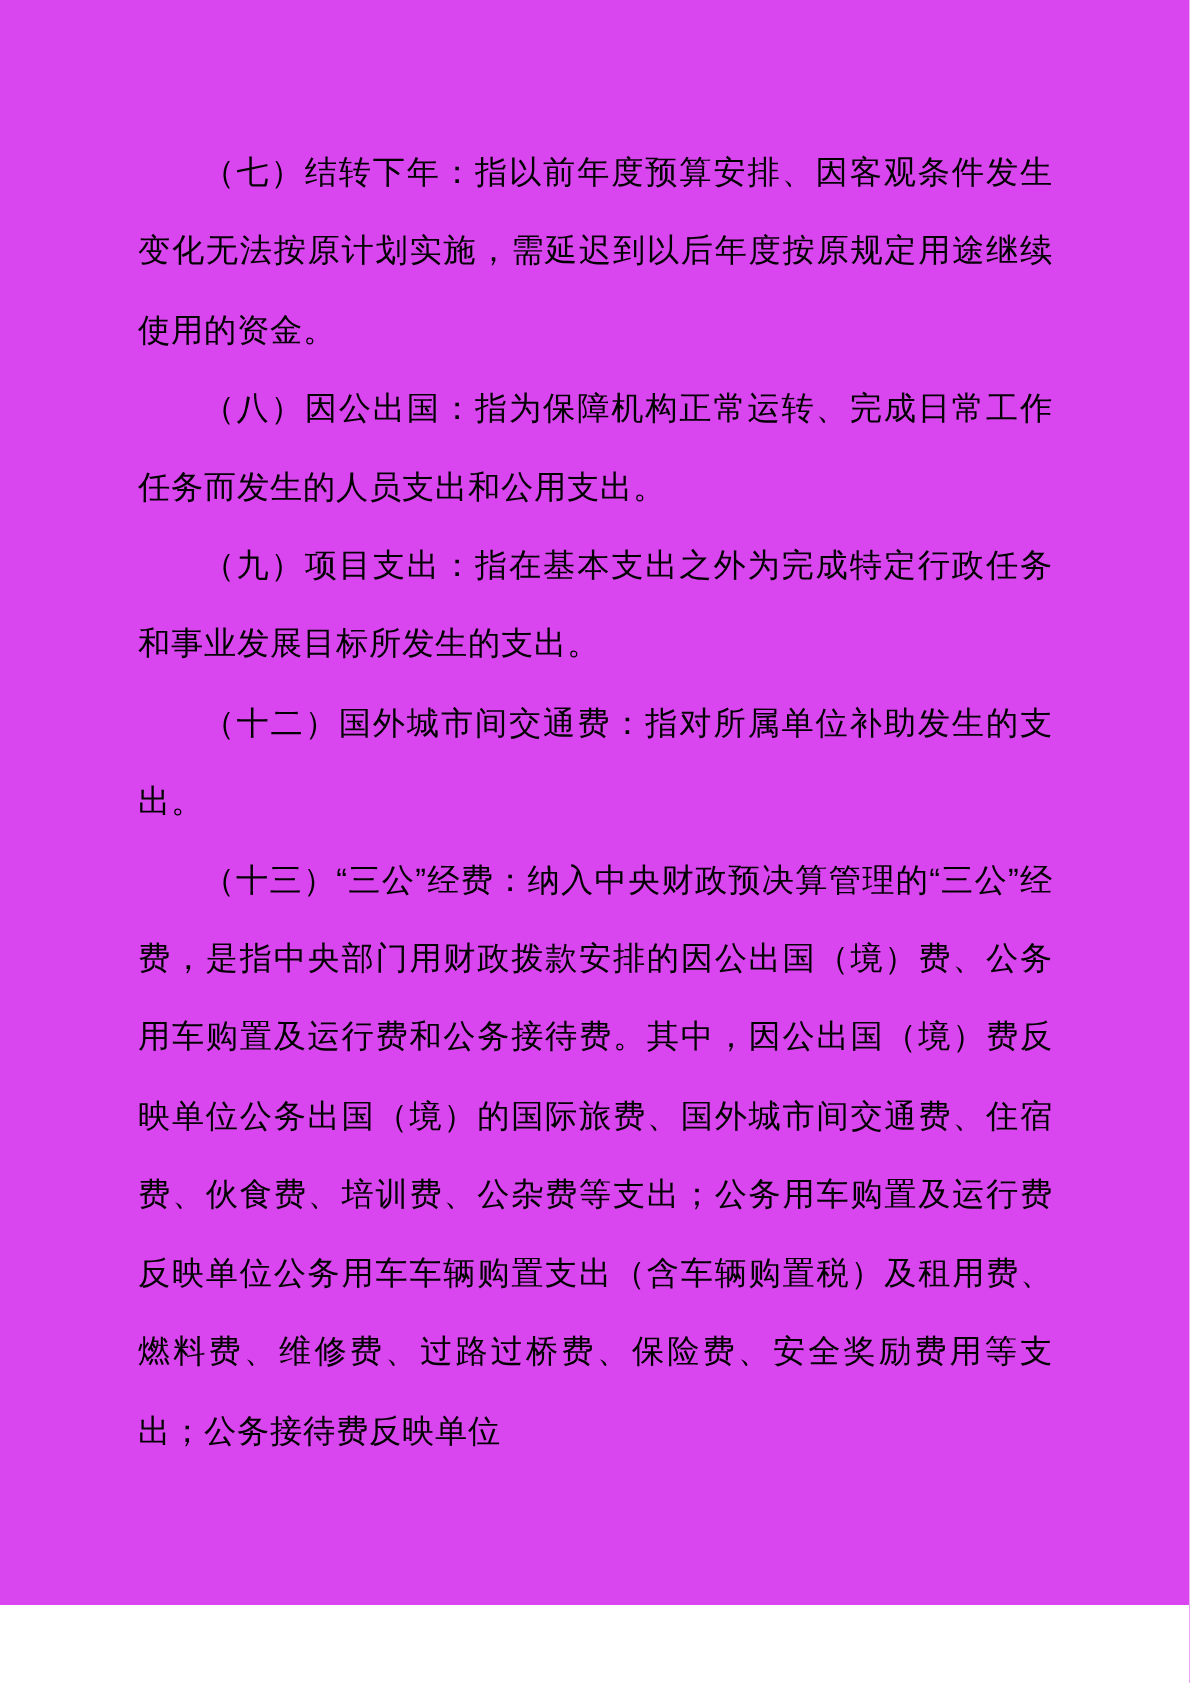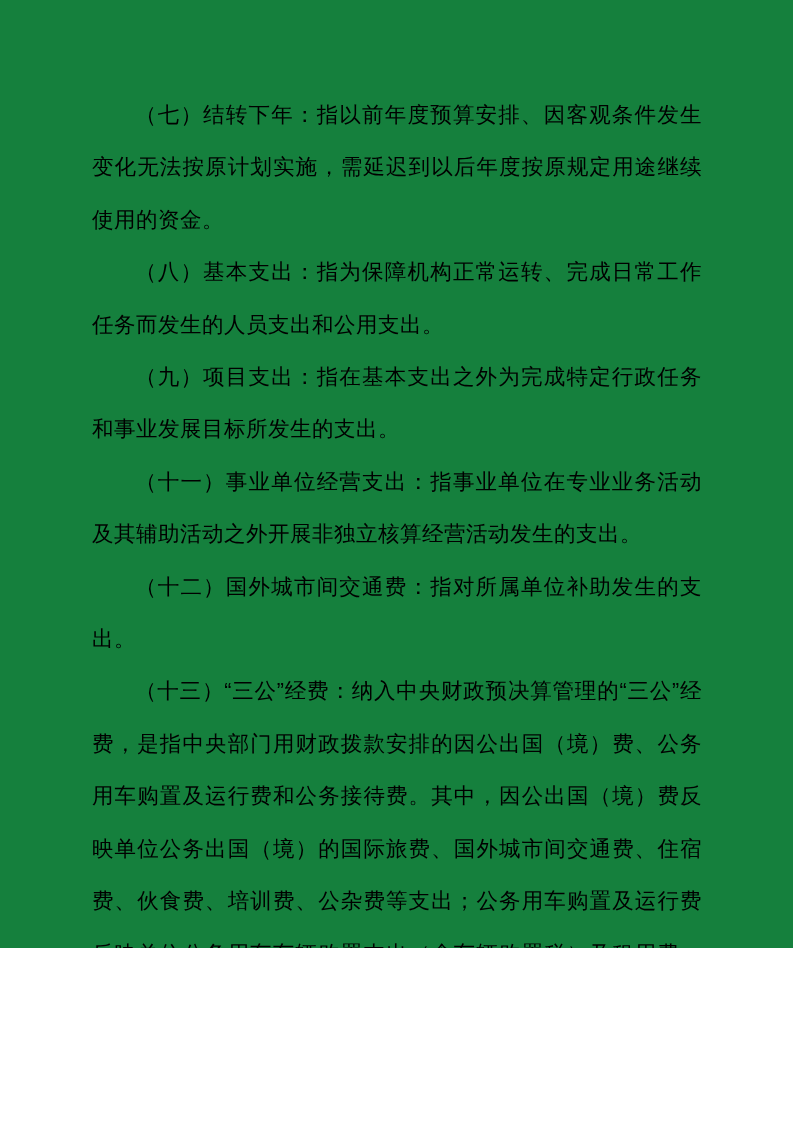--- a/index.html
+++ b/index.html
@@ -3,22 +3,22 @@
 <meta charset="utf-8">
 <style>
   html, body {
     margin: 0;
     padding: 0;
     background: #ffffff;
   }
   .page {
     position: relative;
     width: 793px;
-    height: 948px;
-    background: #15803d;
+    height: 1070px;
+    background: #d946ef;
     overflow: hidden;
     font-family: "Liberation Sans", sans-serif;
   }
   .content {
     position: absolute;
     left: 92px;
     top: 89px;
     width: 610px;
     color: #000000;
     font-size: 21.5px;
@@ -40,20 +40,19 @@
     font-size: 14px;
     color: #1a1a1a;
   }
 </style>
 </head>
 <body>
 
 <div class="page">
   <div class="content">
     <p>（七）结转下年：指以前年度预算安排、因客观条件发生变化无法按原计划实施，需延迟到以后年度按原规定用途继续使用的资金。</p>
-    <p>（八）基本支出：指为保障机构正常运转、完成日常工作任务而发生的人员支出和公用支出。</p>
+    <p>（八）因公出国：指为保障机构正常运转、完成日常工作任务而发生的人员支出和公用支出。</p>
     <p>（九）项目支出：指在基本支出之外为完成特定行政任务和事业发展目标所发生的支出。</p>
-    <p>（十一）事业单位经营支出：指事业单位在专业业务活动及其辅助活动之外开展非独立核算经营活动发生的支出。</p>
     <p>（十二）国外城市间交通费：指对所属单位补助发生的支出。</p>
     <p>（十三）“三公”经费：纳入中央财政预决算管理的“三公”经费，是指中央部门用财政拨款安排的因公出国（境）费、公务用车购置及运行费和公务接待费。其中，因公出国（境）费反映单位公务出国（境）的国际旅费、国外城市间交通费、住宿费、伙食费、培训费、公杂费等支出；公务用车购置及运行费反映单位公务用车车辆购置支出（含车辆购置税）及租用费、燃料费、维修费、过路过桥费、保险费、安全奖励费用等支出；公务接待费反映单位</p>
   </div>
   <div class="page-number">25</div>
 </div>
 
 </body></html>

